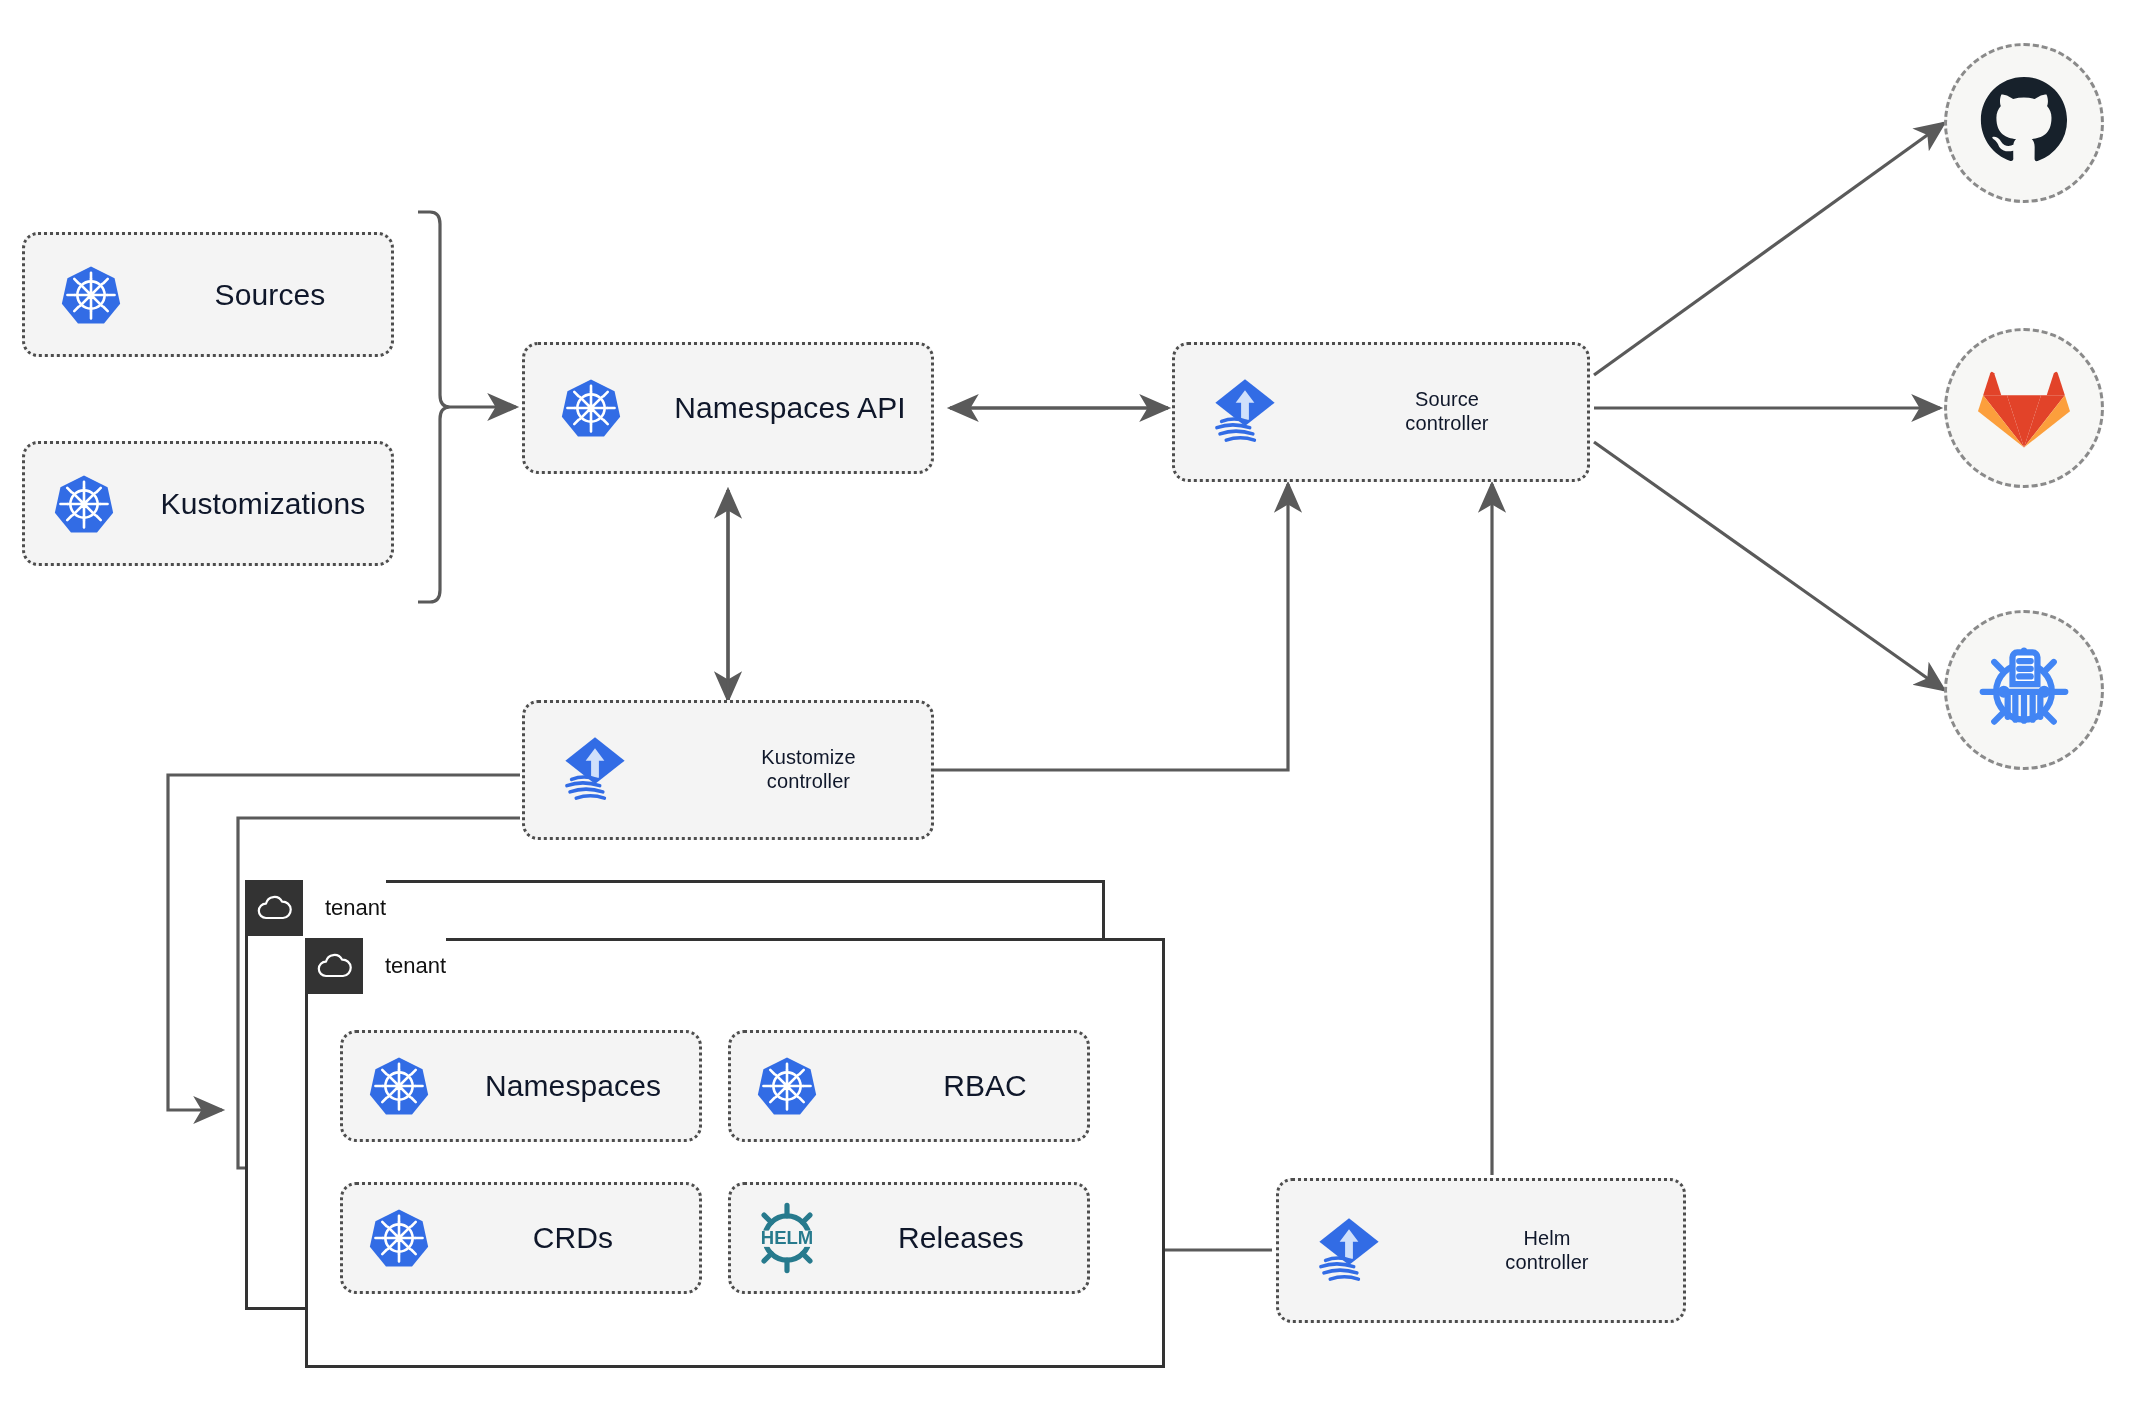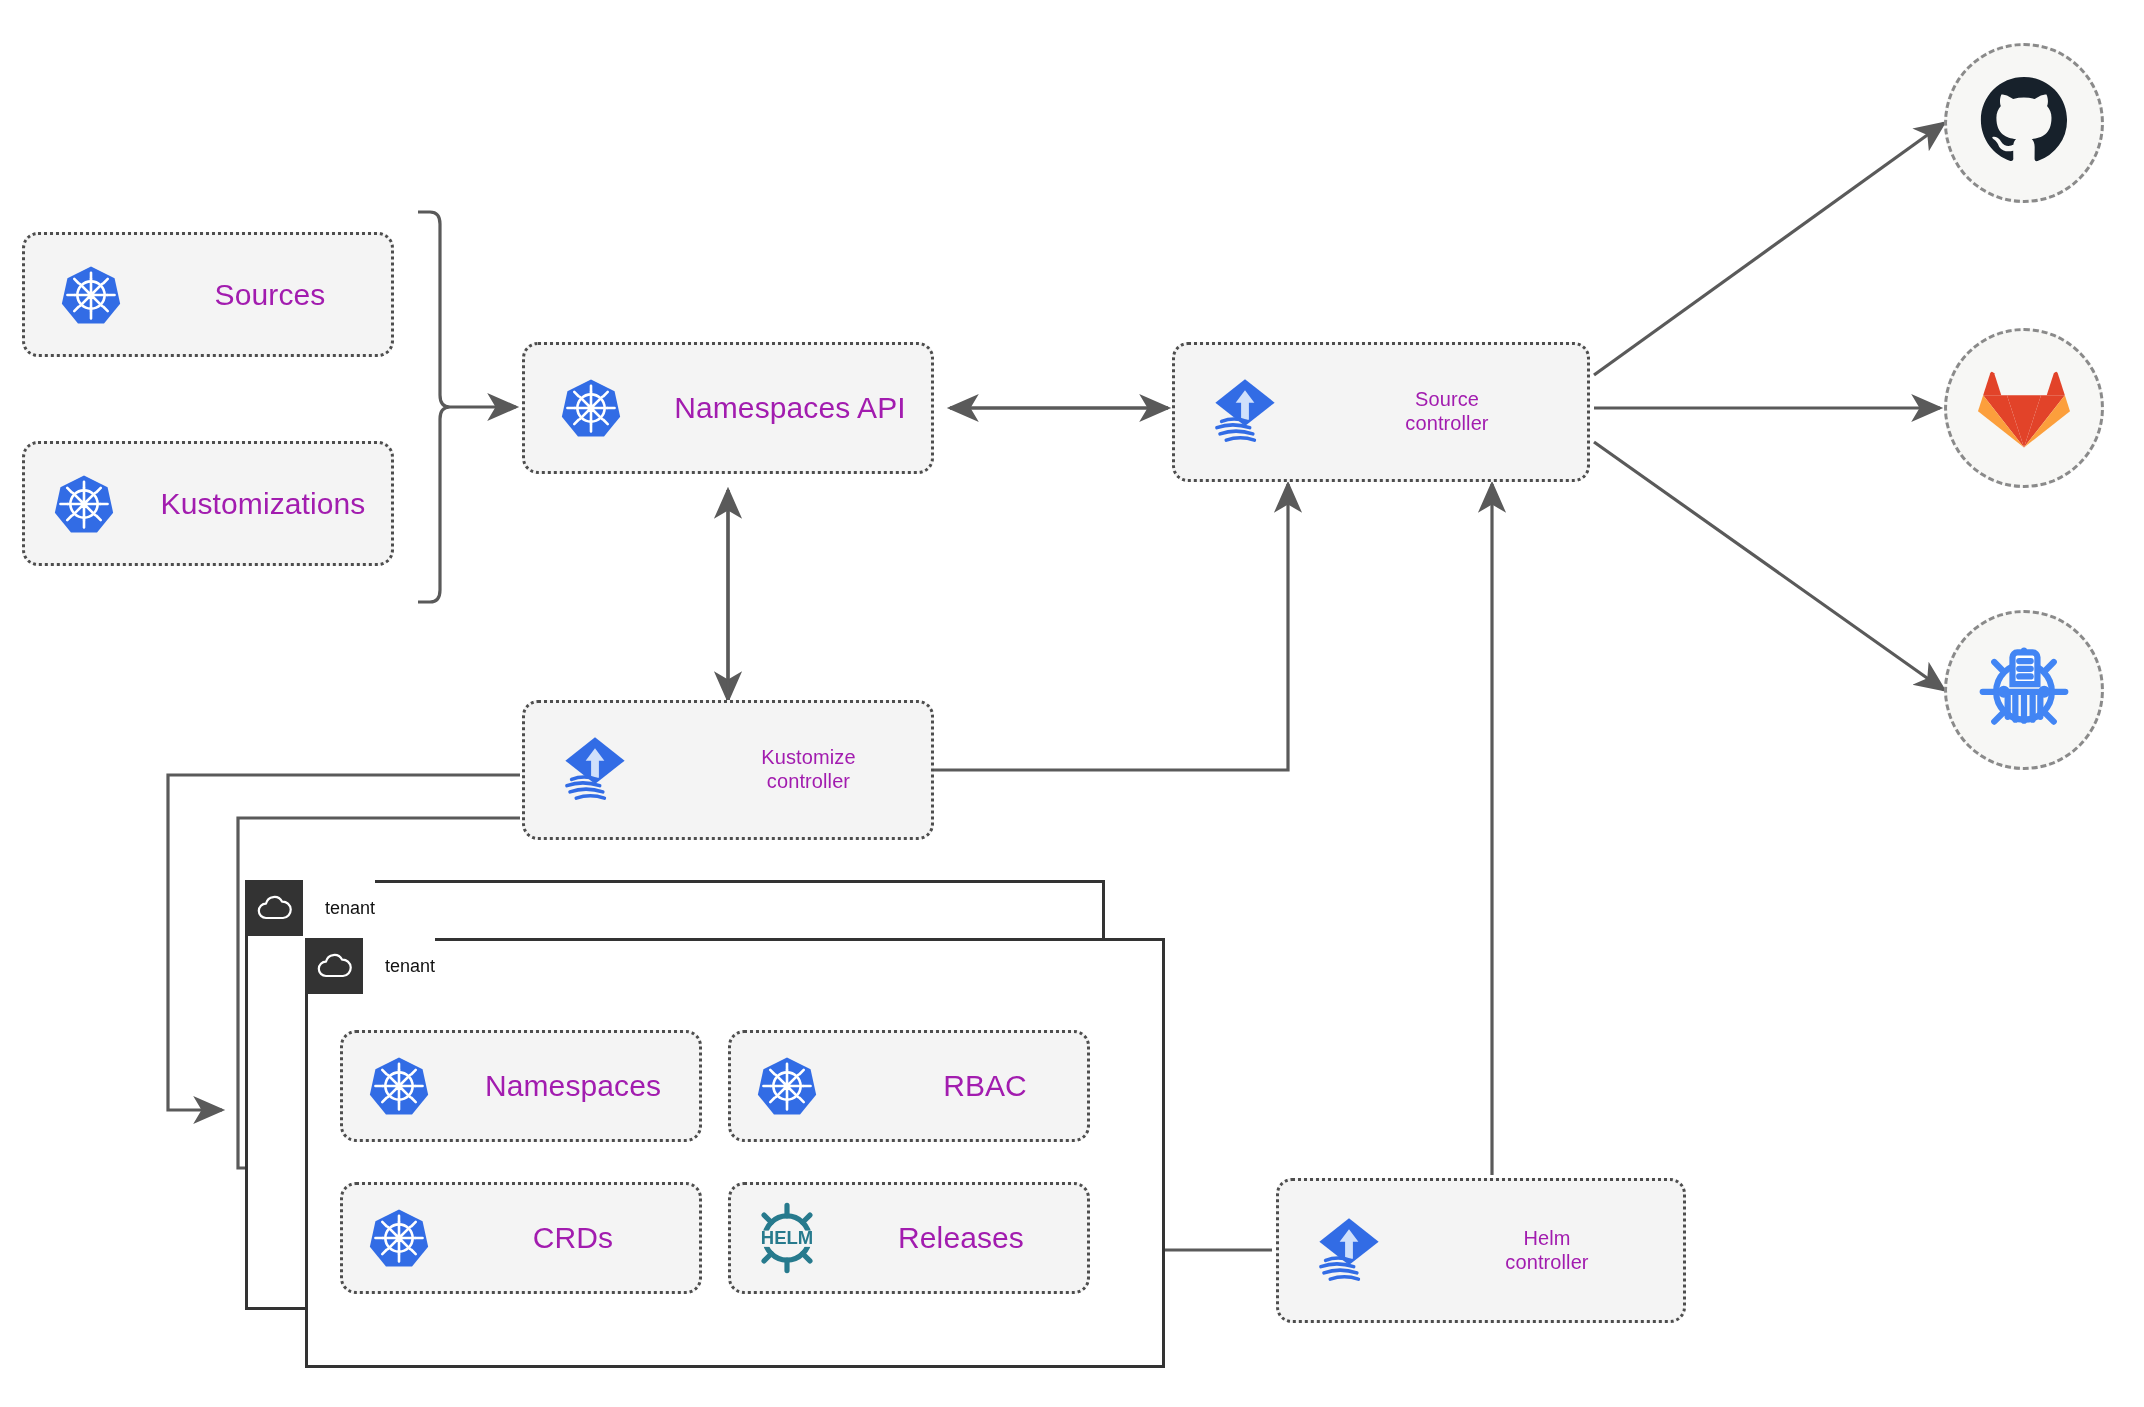--- a/index.html
+++ b/index.html
@@ -14,38 +14,38 @@
     border:3px dotted #4d4d4d;
     border-radius:16px;
     box-sizing:border-box;
     display:flex;
     align-items:center;
     z-index:3;
   }
   .node .ico{flex:0 0 auto;display:flex;align-items:center;justify-content:center;}
   .node .lbl{
     flex:1 1 auto;text-align:center;line-height:1.18;
-    font-size:30px;color:#a21caf;letter-spacing:.1px;
+    font-size:30px;color:#0f172a;letter-spacing:.1px;
     padding-right:8px;
   }
   .node.two-line .lbl{font-size:20px;}
 
   
   .tenant{
     position:absolute;background:#ffffff;border:3px solid #333;box-sizing:border-box;
   }
   .tenant .tab{
     position:absolute;left:-3px;top:-3px;height:56px;display:flex;align-items:center;
     background:#ffffff;
   }
   .tenant .tabicon{
     width:58px;height:56px;background:#333;display:flex;align-items:center;justify-content:center;
   }
   .tenant .tabtext{
-    font-size:18px;color:#111;padding-left:22px;white-space:nowrap;background:transparent;
+    font-size:22px;color:#111;padding-left:22px;white-space:nowrap;background:transparent;
   }
 
   
   .circle{
     position:absolute;width:160px;height:160px;border-radius:50%;
     background:#f7f7f5;border:3px dashed #8a8a8a;box-sizing:border-box;
     display:flex;align-items:center;justify-content:center;z-index:3;
   }
 
   .k8s-ico{width:62px;height:62px;}

